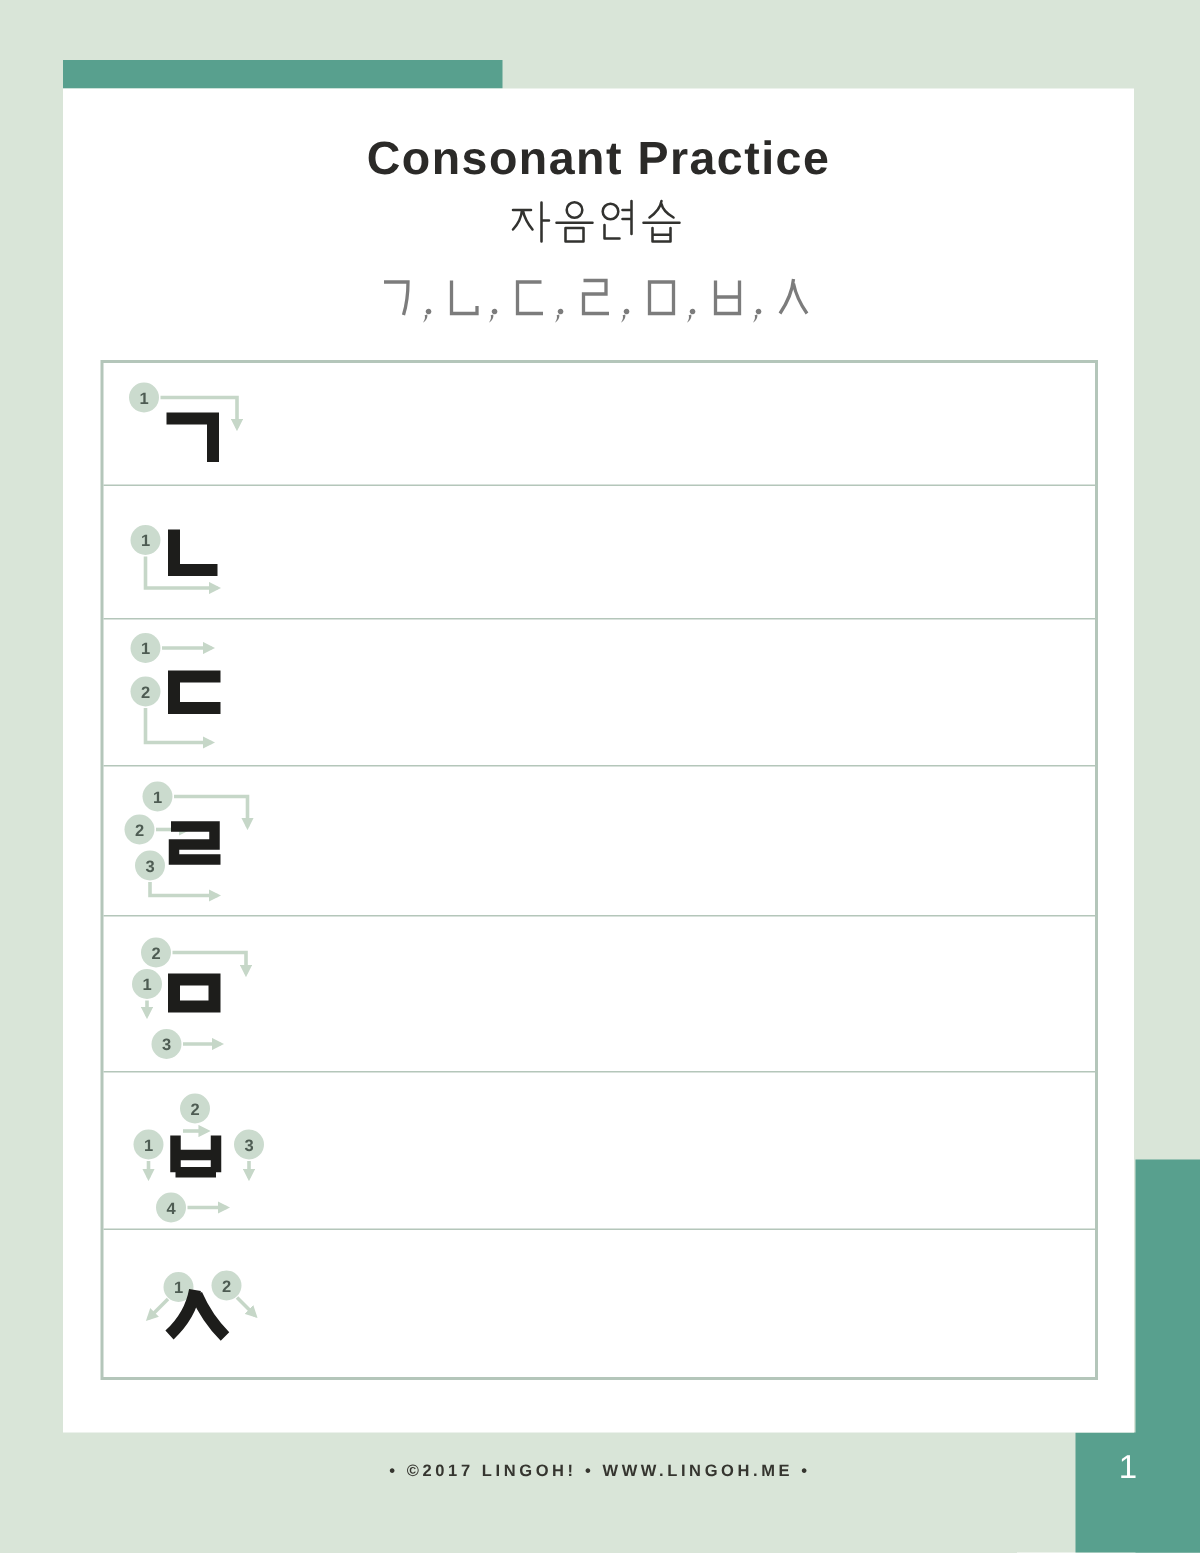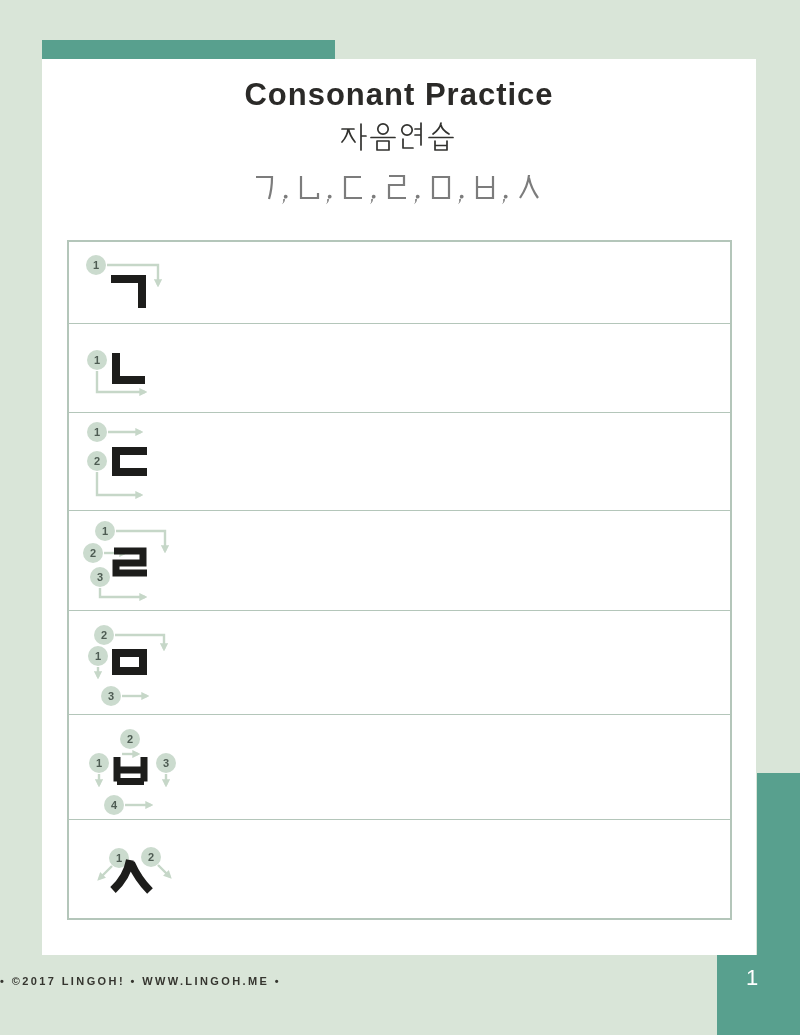--- a/index.html
+++ b/index.html
@@ -24,21 +24,21 @@
   }
   .side-tab-lower {
     position:absolute; left:717px; top:955px; width:83px; height:80px;
     background:#58a08e;
   }
   .page-number {
     position:absolute; left:736px; top:965px; width:32px;
     text-align:center; color:#ffffff; font-size:22px; font-weight:400;
   }
   .title {
-    margin-top:18px; text-align:center;
+    margin-top:29px; text-align:center;
     font-size:31px; font-weight:700; letter-spacing:1px; color:#2b2a28;
   }
   .subtitle-svg { display:block; margin:8px auto 0 auto; overflow:visible; }
   .consonant-svg { display:block; margin:16px auto 0 auto; overflow:visible; }
   .ktxt { fill:none; stroke:#32322f; stroke-width:1.7; stroke-linecap:round; stroke-linejoin:round; }
   .gjamo { fill:none; stroke:#7c7c7c; stroke-width:2.2; stroke-linecap:butt; stroke-linejoin:miter; }
   .comma { fill:#7c7c7c; }
   .practice-table {
     position:absolute; left:25px; top:181px; width:665px;
     border:2px solid #b4c6ba; background:#ffffff;
@@ -48,21 +48,21 @@
   .prow svg { position:absolute; left:0; top:0; overflow:visible; }
   .arrow { fill:none; stroke:#c6d7c8; stroke-width:2.4; }
   .badge { fill:#cbdbce; }
   .badge-num {
     font-family:"Liberation Sans", sans-serif; font-size:11px; font-weight:600;
     fill:#4e5c53; text-anchor:middle;
   }
   .glyph { fill:none; stroke:#1d1d1b; stroke-width:8; stroke-linecap:butt; stroke-linejoin:miter; }
   .glyph.thin { stroke-width:7; }
   .footer {
-    position:absolute; left:0; top:975px; width:800px; text-align:left;
+    position:absolute; left:0; top:975px; width:800px; text-align:center;
     font-size:11px; font-weight:700; letter-spacing:2.4px; color:#35352f;
   }
 </style>
 </head>
 <body>
 
 <svg width="0" height="0" style="position:absolute" aria-hidden="true">
   <defs>
     <marker id="ah" viewBox="0 0 10 10" refX="7" refY="5" markerWidth="3.4" markerHeight="3.4" orient="auto-start-reverse">
       <path d="M0,0 L10,5 L0,10 Z" fill="#c6d7c8"></path>

